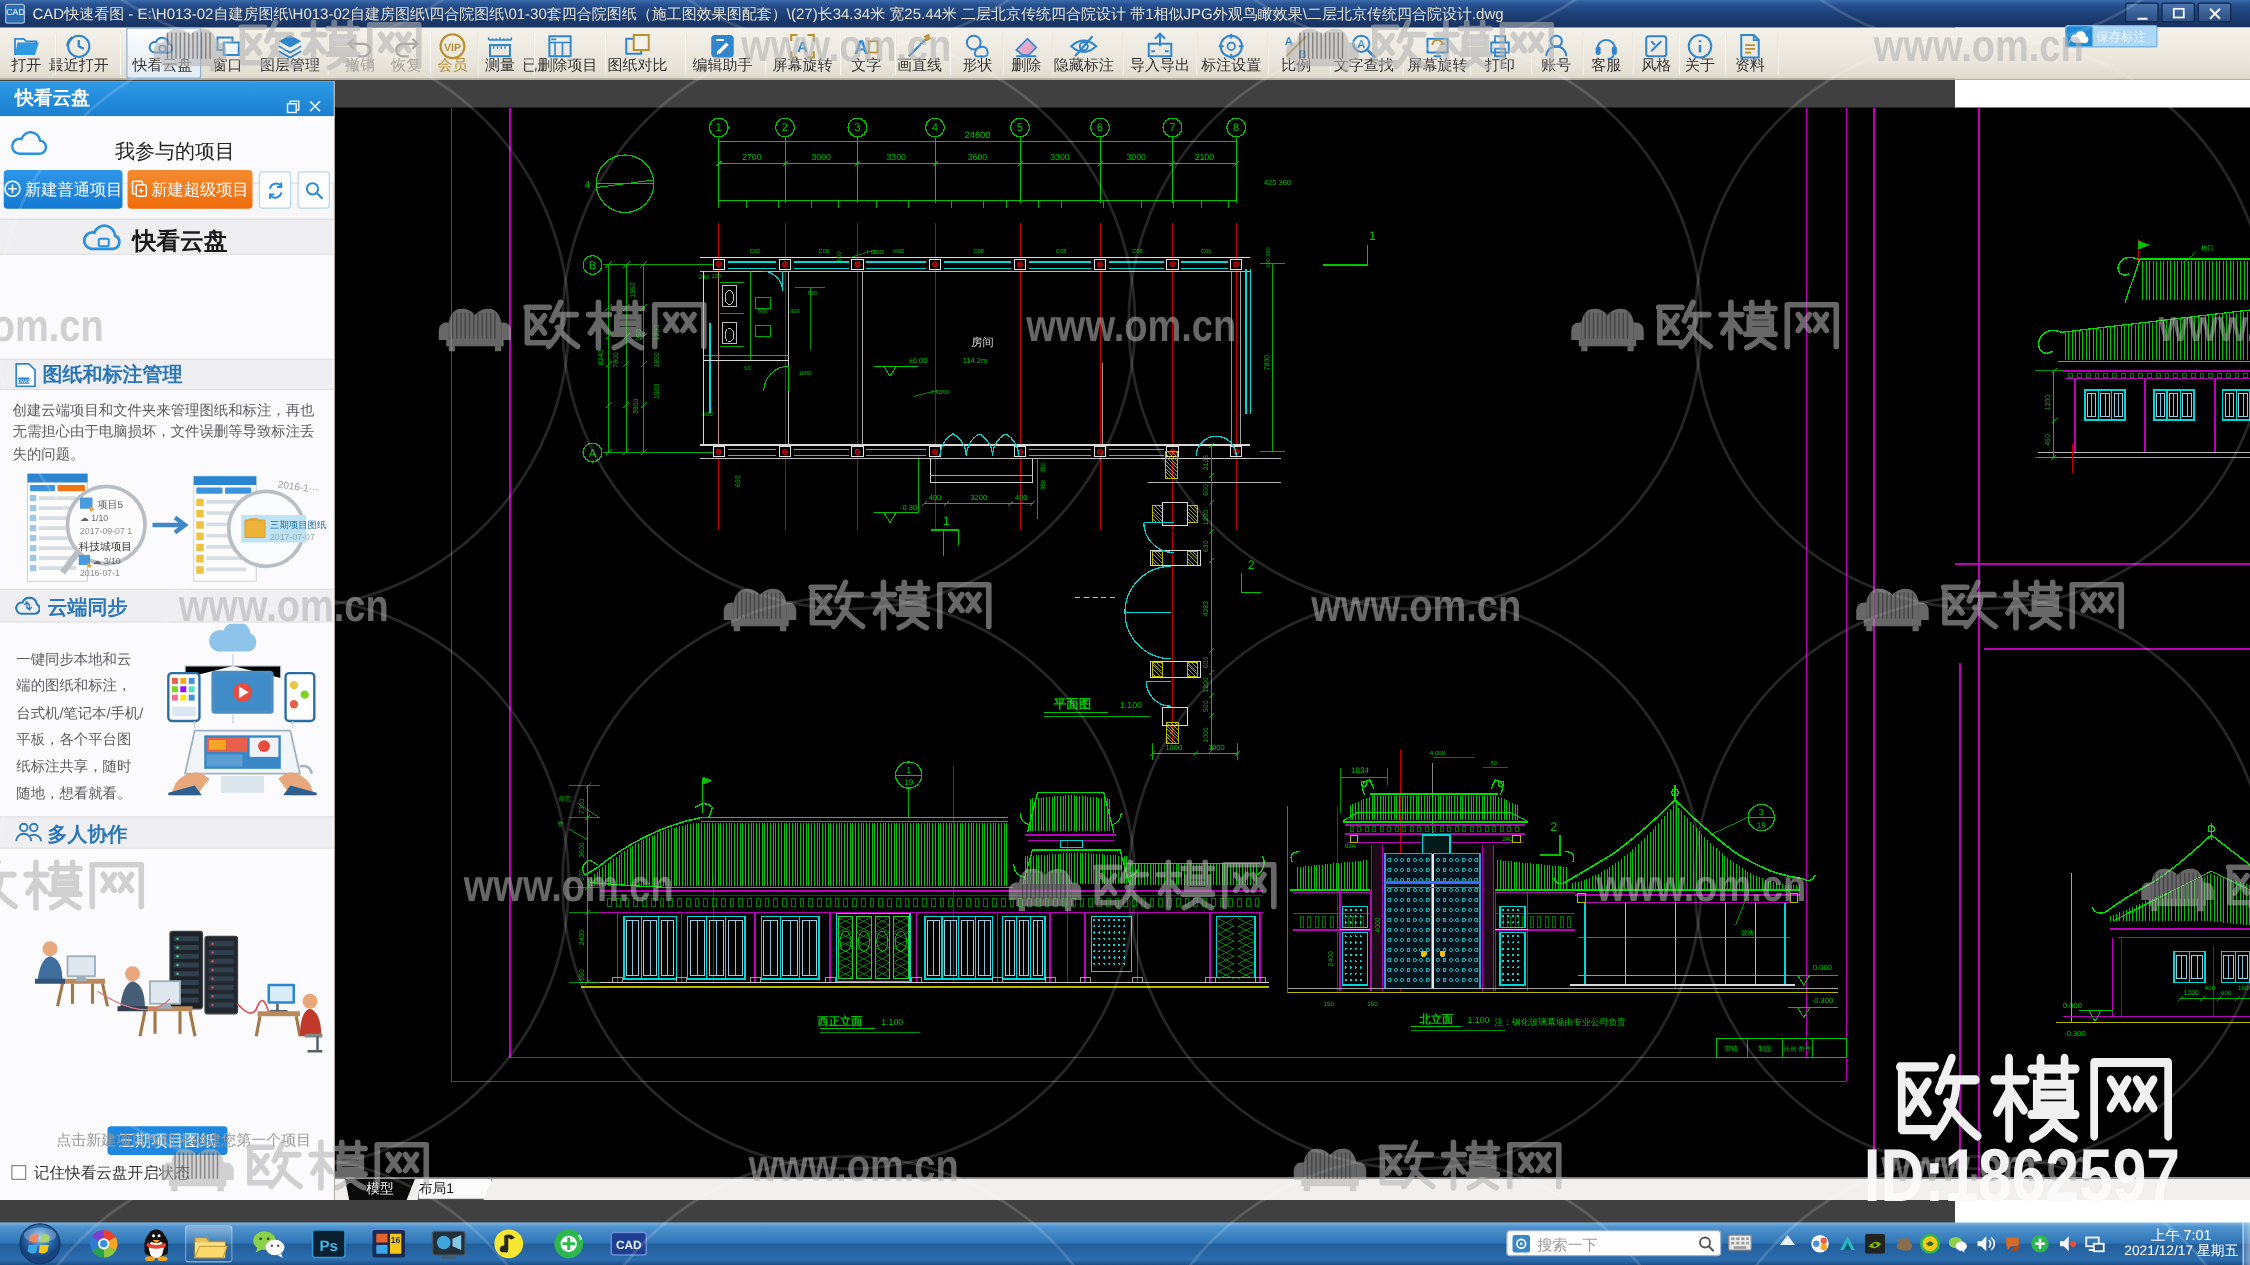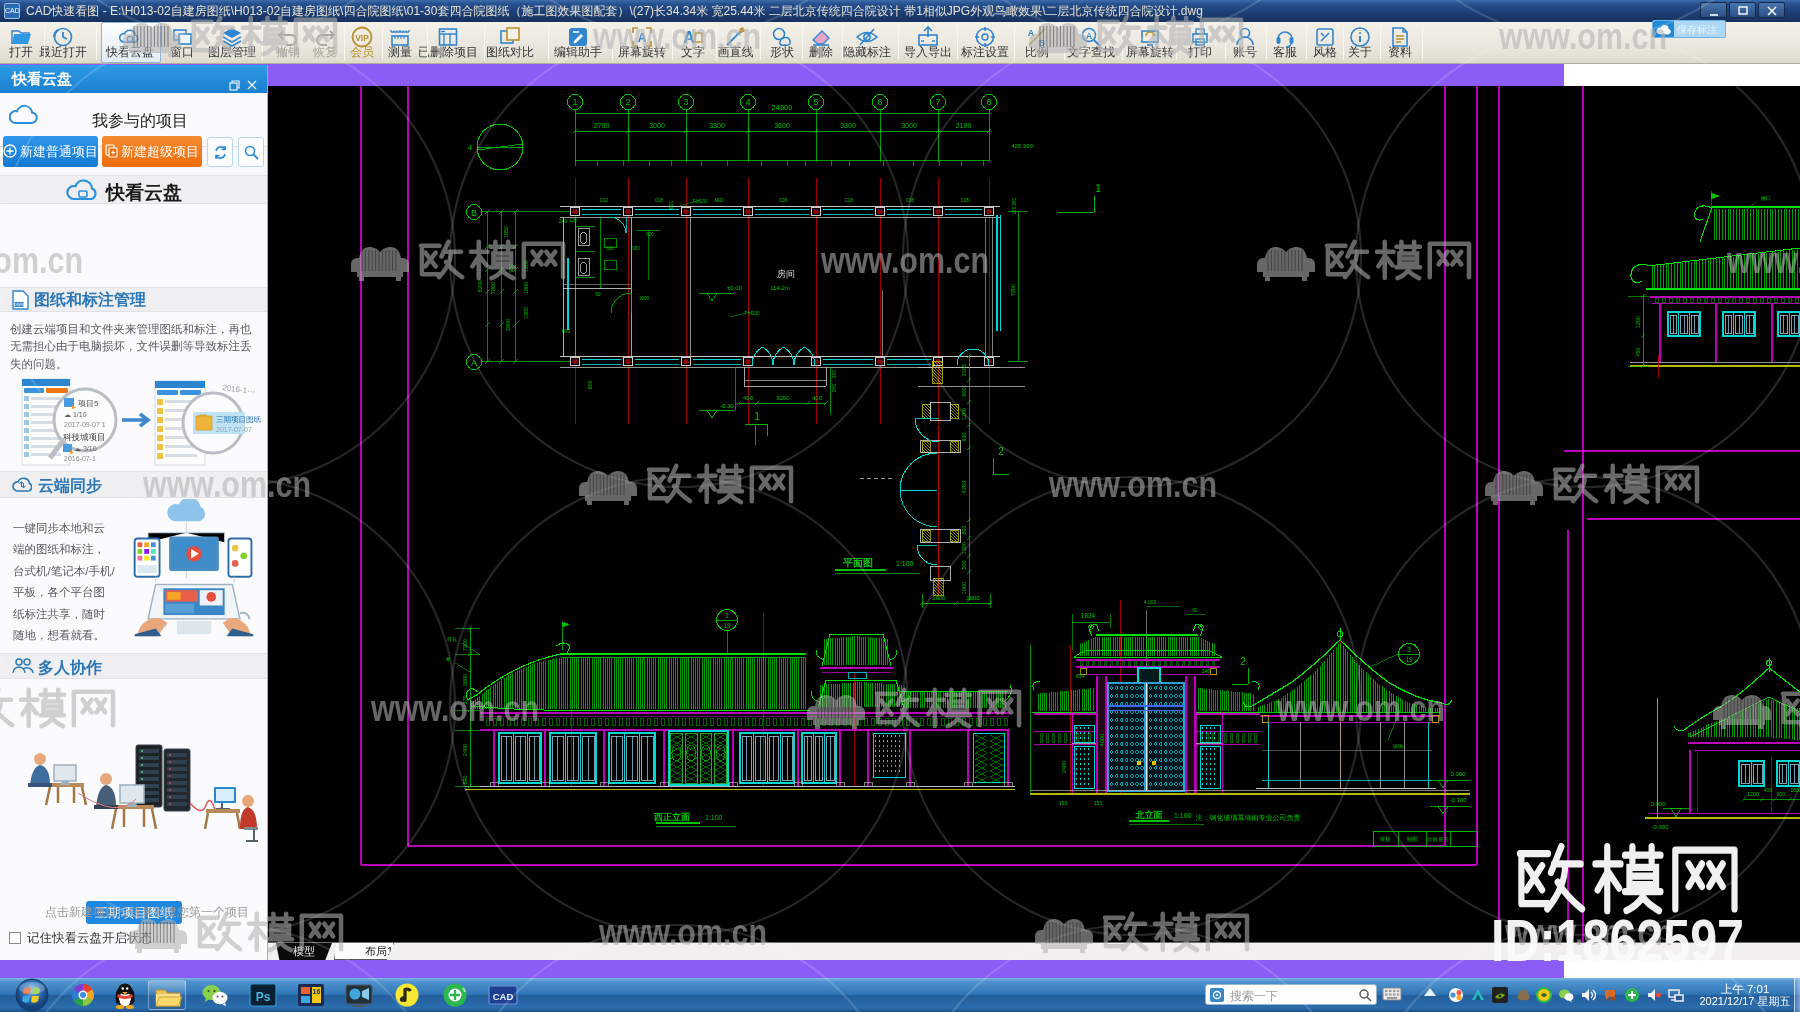--- a/index.html
+++ b/index.html
@@ -1,16 +1,16 @@
 <!DOCTYPE html>
 <html><head><meta charset="utf-8">
 <style>
 *{margin:0;padding:0;box-sizing:border-box}
 html,body{width:1800px;height:1012px;overflow:hidden;font-family:"Liberation Sans",sans-serif}
-#app{position:relative;width:1564px;height:1012px;background:#8b5cf6}
+#app{position:relative;width:1564px;height:1012px;background:#404040}
 .abs{position:absolute}
 
 #titlebar{left:0;top:0;width:1800px;height:22px;background:linear-gradient(#3c6cab 0%,#26508f 18%,#1d3f76 55%,#16315e 100%);color:#e6e3d2;font-size:12px;line-height:22px;white-space:nowrap;overflow:hidden}
 #titlebar .ticon{position:absolute;left:4px;top:3px;width:16px;height:16px;background:#2a6cb4;border:1px solid #9db9d8;border-radius:2px;color:#fff;font-size:7px;text-align:center;line-height:14px}
 #titlebar .ttext{position:absolute;left:26px;top:0}
 .winbtn{position:absolute;top:2px;width:27px;height:16px;background:linear-gradient(#4a76ad,#2a4e82);border:1px solid #12284a;border-radius:2px;color:#fff;text-align:center;font-size:10px;line-height:14px}
 
 #toolbar{left:0;top:22px;width:1800px;height:42px;background:linear-gradient(#f4f1ea,#e9e5db 70%,#dfdacd);border-bottom:1px solid #b5ad9c}
 .titem{position:absolute;top:1px;height:40px;text-align:center;color:#333;font-size:12px}
 .titem .lab{position:absolute;left:0;right:0;bottom:2px;white-space:nowrap}
@@ -2520,21 +2520,21 @@
 </svg>
         <div class="abs" style="left:86px;top:725px;width:96px;height:23px;background:#1e88e0;border-radius:3px;color:#fff;font-size:13px;text-align:center;line-height:23px">三期项目图纸</div>
         <div class="abs" style="left:9px;top:756px;width:12px;height:12px;background:#fff;border:1px solid #8a8a8a"></div>
         <div class="abs" style="left:27px;top:754px;font-size:12.5px;color:#333">记住快看云盘开启状态</div>
         <div class="abs" style="left:45px;top:728px;font-size:12px;color:#999">点击新建项目按钮来创建您第一个项目</div>
       </div>
   </div>
 
   <div id="modtabs" class="abs">
       <div class="abs" style="left:8px;top:0px;width:56px;height:17px;background:#0a0a0a;color:#f0f0f0;font-size:11px;text-align:center;line-height:17px;clip-path:polygon(0 0,100% 0,88% 100%,6% 100%)">模型</div>
-      <div class="abs" style="left:66px;top:0px;width:60px;height:17px;background:#fcfcfc;border:1px solid #555;border-top:none;color:#111;font-size:11px;text-align:right;line-height:16px;clip-path:polygon(4% 0,100% 0,88% 100%,0 100%)">布局1</div>
+      <div class="abs" style="left:66px;top:0px;width:60px;height:17px;background:#fcfcfc;border:1px solid #555;border-top:none;color:#111;font-size:11px;text-align:left;line-height:16px;clip-path:polygon(4% 0,100% 0,88% 100%,0 100%)">布局1</div>
     </div>
 
 
   <div id="taskbar" class="abs">
       <svg class="abs" style="left:6px;top:-2px" width="52" height="38" viewBox="0 0 52 38">
 <circle cx="26" cy="19" r="16" fill="url(#orbg)" stroke="#123a66" stroke-width="1"></circle>
 <defs>
           <radialGradient id="orbg" cx=".5" cy=".35">
             <stop offset="0" stop-color="#7ec0ef"></stop>
             <stop offset=".55" stop-color="#2e71b8"></stop>

